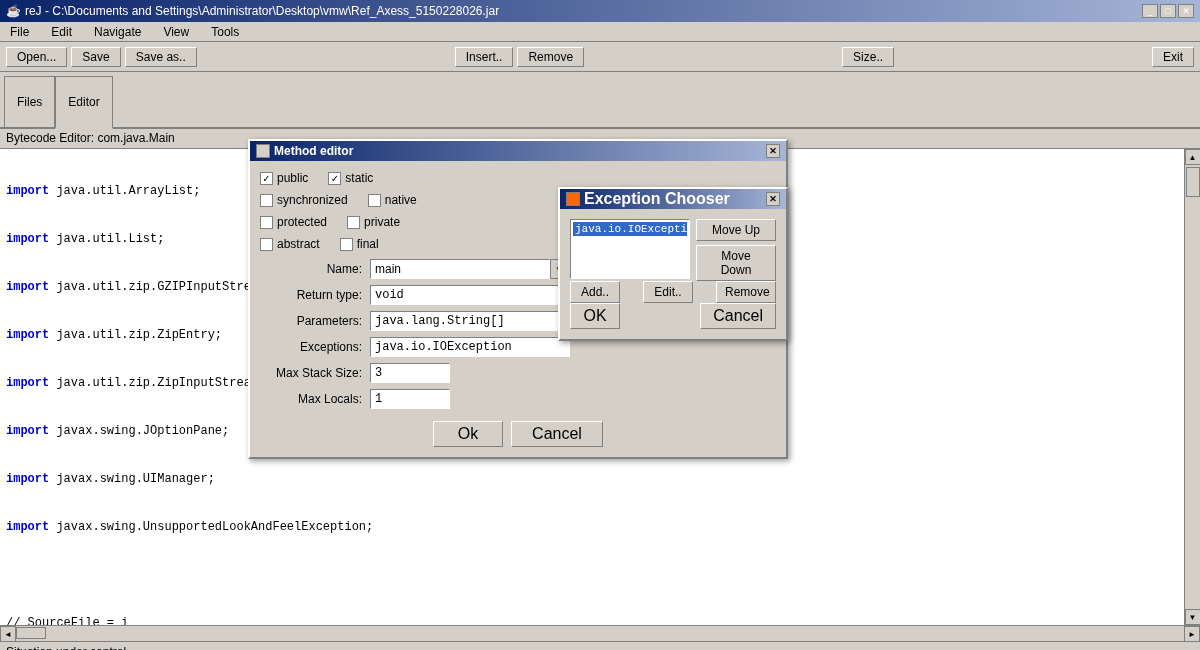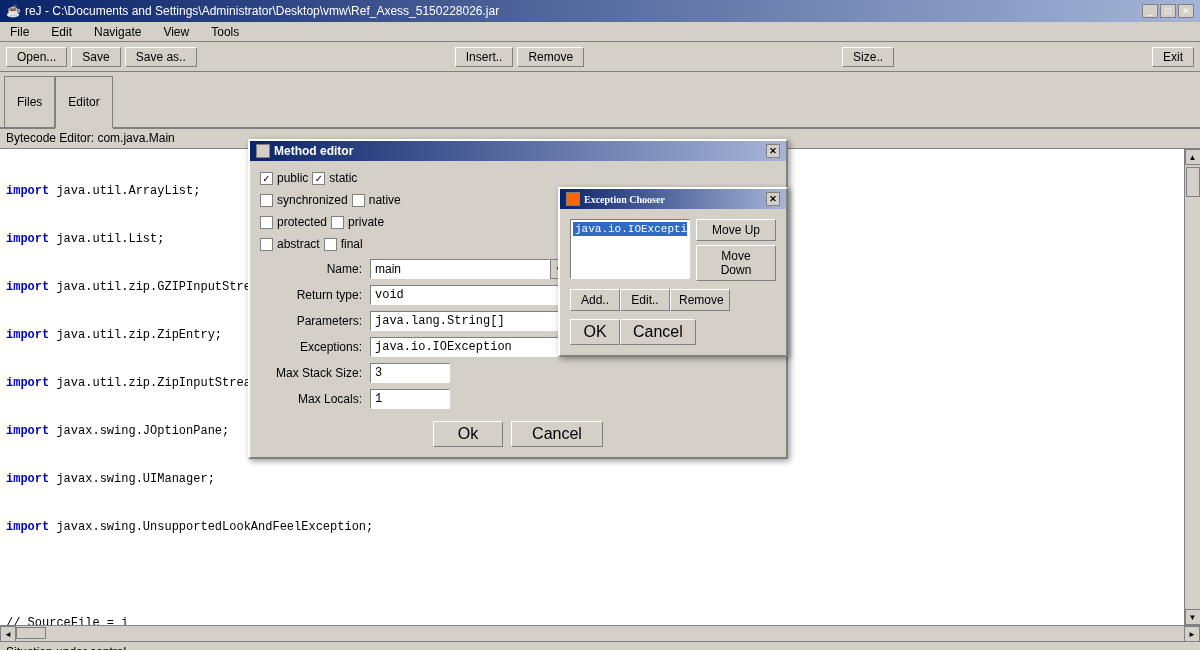--- a/index.html
+++ b/index.html
@@ -217,21 +217,21 @@
     
     #method-editor {
       left: 248px;
       top: 10px;
       width: 540px;
     }
 
     
     .checkbox-row {
       display: flex;
-      gap: 4px;
+      gap: 20px;
       margin-bottom: 8px;
       text-align: right;
     }
     .checkbox-item {
       display: flex;
       align-items: center;
       gap: 4px;
     }
     .cb-box {
       width: 13px; height: 13px;
@@ -354,22 +354,22 @@
       width: 80px;
     }
 
     .exc-content {
       display: flex;
       align-items: flex-start;
     }
 
     .exc-ok-cancel {
       display: flex;
-      margin-top: 8px;
-      justify-content: flex-start;
+      margin-top: 0;
+      justify-content: space-between;
     }
 
     
     #hscroll {
       position: absolute;
       bottom: 20px;
       left: 0;
       right: 0;
       height: 16px;
       background: #d4d0c8;
@@ -591,21 +591,21 @@
         <div class="dialog-buttons">
           <button class="dlg-btn">Ok</button>
           <button class="dlg-btn">Cancel</button>
         </div>
       </div>
     </div>
 
     <div class="dialog" id="exception-chooser" style="top: 58px; left: 558px; width: 230px;">
       <div class="dialog-titlebar">
         <span style="width:14px;height:14px;background:#ff6600;border:1px solid #808080;display:inline-block;vertical-align:middle;margin-right:4px;"></span>
-        <span style="flex:1;font-size:10px;font-family:Liberation Serif, serif;">Exception Chooser</span>
+        <span style="flex:1;font-size:16px;">Exception Chooser</span>
         <div class="dialog-close-btn">✕</div>
       </div>
       <div class="dialog-body">
         <div class="exc-content">
           <div id="exception-list">
             <div class="exception-item selected">java.io.IOException</div>
           </div>
           <div class="exc-buttons">
             <button class="exc-btn">Move Up</button>
             <button class="exc-btn">Move Down</button>

